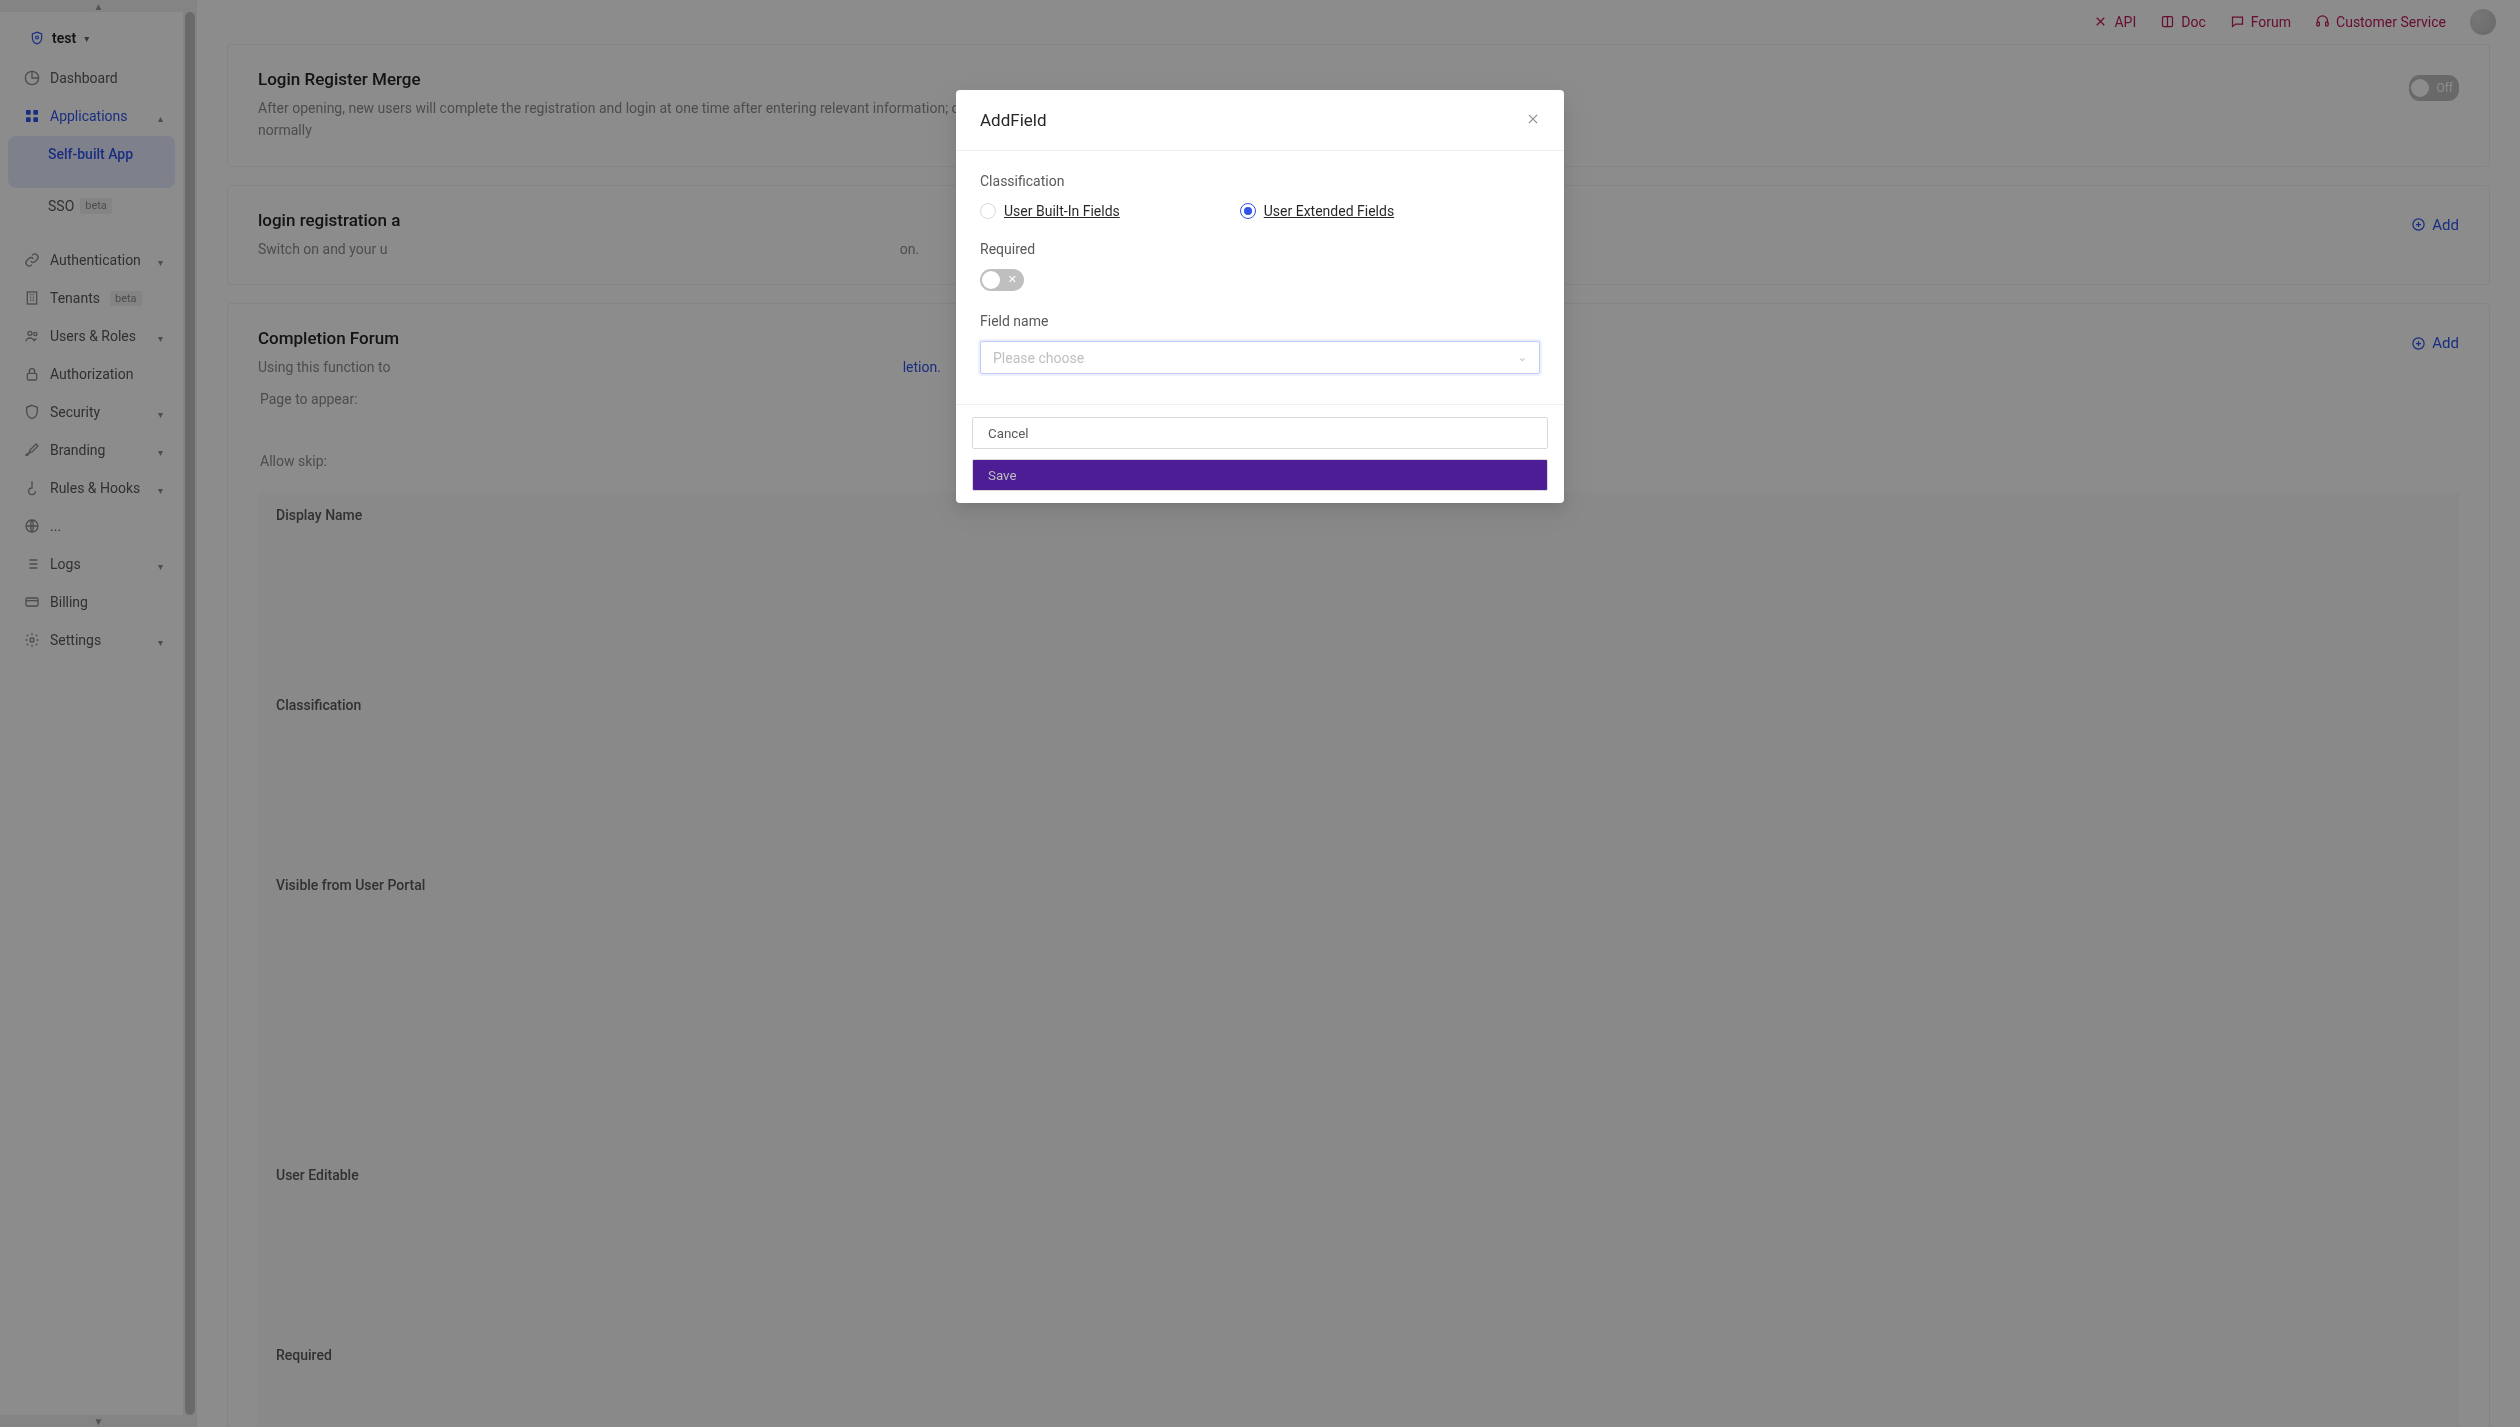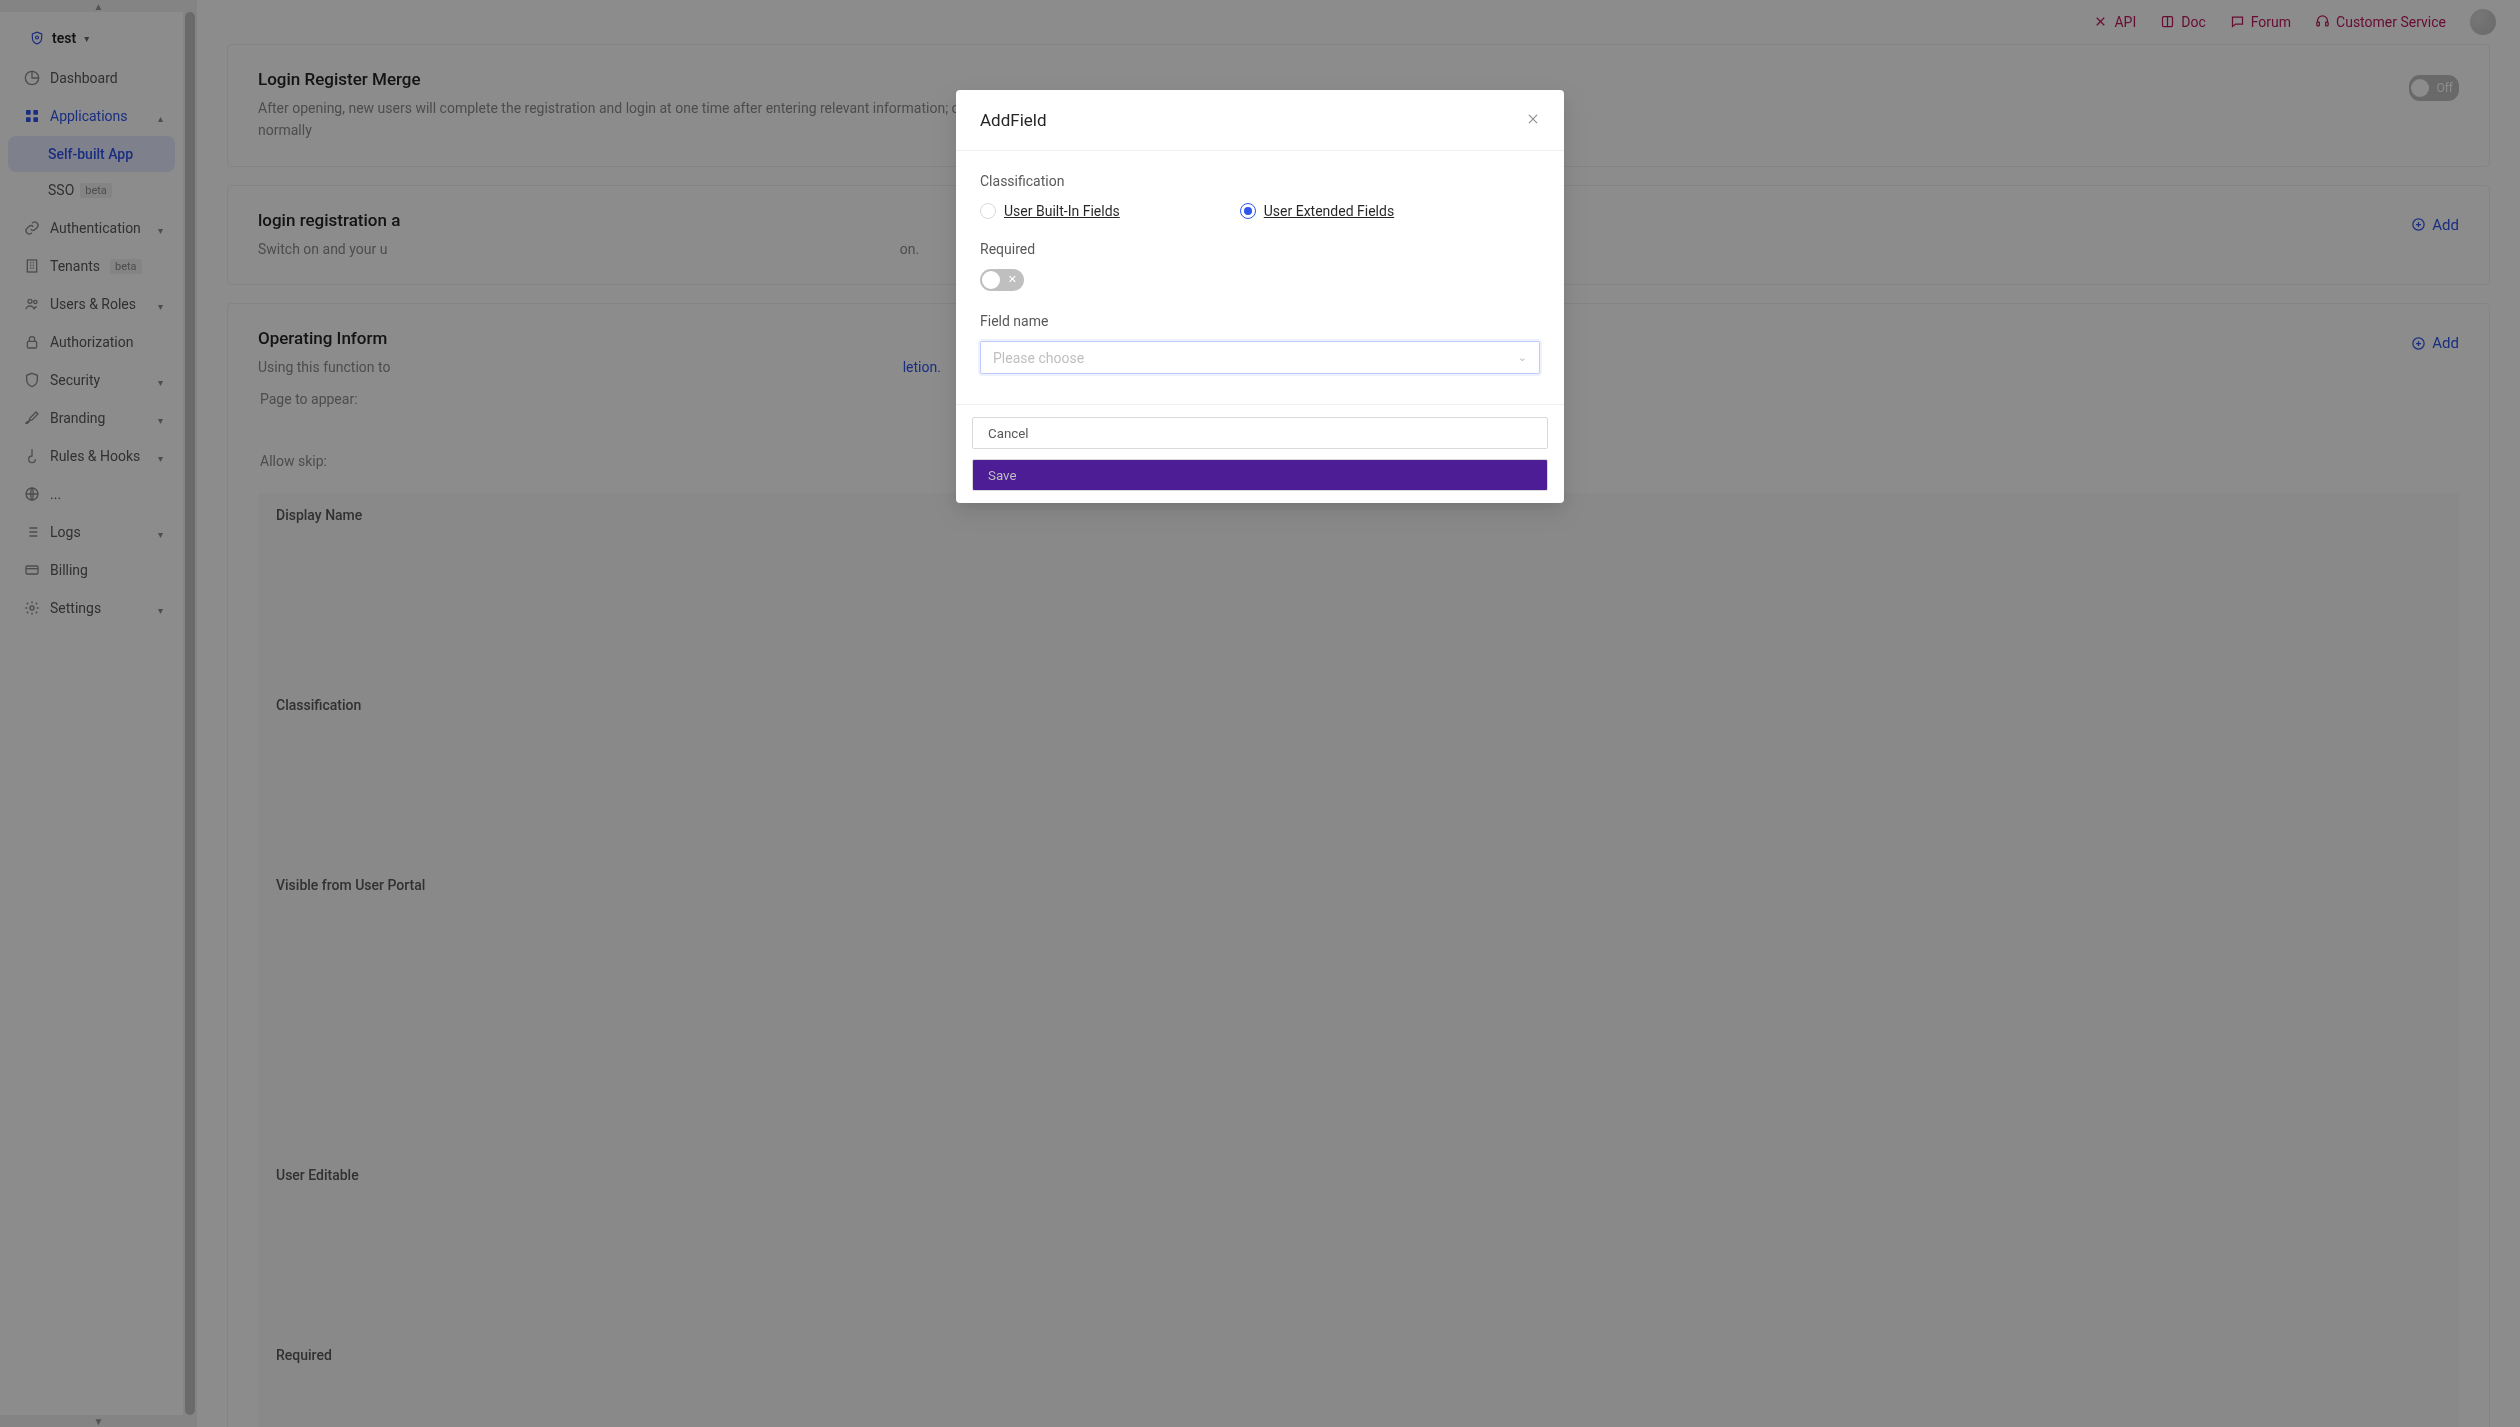--- a/index.html
+++ b/index.html
@@ -13,21 +13,21 @@
 .sidebar-handle { position:absolute; left:2px; right:2px; top:0; bottom:0; background:#c1c1c1; border-radius:5px; }
 .sidebar-inner { flex:1; overflow:hidden; padding-right:14px; }
 .user-pool { display:flex; align-items:center; gap:8px; padding:18px 24px 10px 30px; cursor:pointer; }
 .shield-icon { width:14px; height:14px; }
 .user-pool-name { font-weight:600; color:#262626; }
 .chevron-down { font-size:10px; color:#666; }
 .nav { padding:4px 8px; display:flex; flex-direction:column; gap:2px; }
 .nav-item { display:flex; align-items:flex-end; gap:10px; padding:10px 12px 10px 16px; border-radius:4px; cursor:pointer; color:#595959; }
 .nav-item.active { color:#2f54eb; }
 .nav-sub { display:flex; flex-direction:column; }
-.nav-sub-item { display:flex; align-items:center; gap:6px; padding:10px 12px 10px 40px; border-radius:8px; cursor:pointer; color:#595959; }
+.nav-sub-item { display:flex; gap:6px; padding:10px 12px 26px 40px; border-radius:8px; cursor:pointer; color:#595959; }
 .nav-sub-item.selected { background:#e6ebff; color:#2f54eb; font-weight:500; }
 .nav-icon { width:16px; height:16px; flex-shrink:0; color:#8c8c8c; display:inline-flex; align-items:center; justify-content:center; }
 .nav-item.active .nav-icon { color:#2f54eb; }
 .nav-caret { margin-left:auto; font-size:10px; color:#8c8c8c; }
 .beta-badge { background:#f0f0f0; color:#8c8c8c; font-size:11px; padding:1px 5px; border-radius:2px; }
 
 .main { flex:1; display:flex; flex-direction:column; background:#fff; overflow:hidden; }
 .topbar { height:44px; display:flex; align-items:center; justify-content:flex-end; padding:0 24px; gap:24px; color:#be185d; border-bottom:1px solid transparent; }
 .topbar-link { display:flex; align-items:center; gap:6px; cursor:pointer; }
 .avatar { width:26px; height:26px; border-radius:50%; background:radial-gradient(circle at 30% 30%, #d9d9d9, #bfbfbf); cursor:pointer; }
@@ -302,21 +302,21 @@
                 <path d="M12 8v8M8 12h8"></path>
               </svg>
             <span>Add</span>
           </div>
         </div>
       </div>
 
       <div class="card" style="flex-direction:column">
         <div style="display:flex;">
           <div class="card-body">
-            <div class="card-title">Operating Inform</div>
+            <div class="card-title">Completion Forum</div>
             <div class="card-desc">
               <span>Using this function to</span>
               <span style="visibility:hidden">________________________________________________________________________________</span>
               <span class="card-link"><span>letion</span>.</span>
             </div>
           </div>
           <div class="card-action">
             <div class="add-link">
               <svg width="15" height="15" viewBox="0 0 24 24" fill="none" stroke="currentColor" stroke-width="2">
                   <circle cx="12" cy="12" r="9"></circle>

